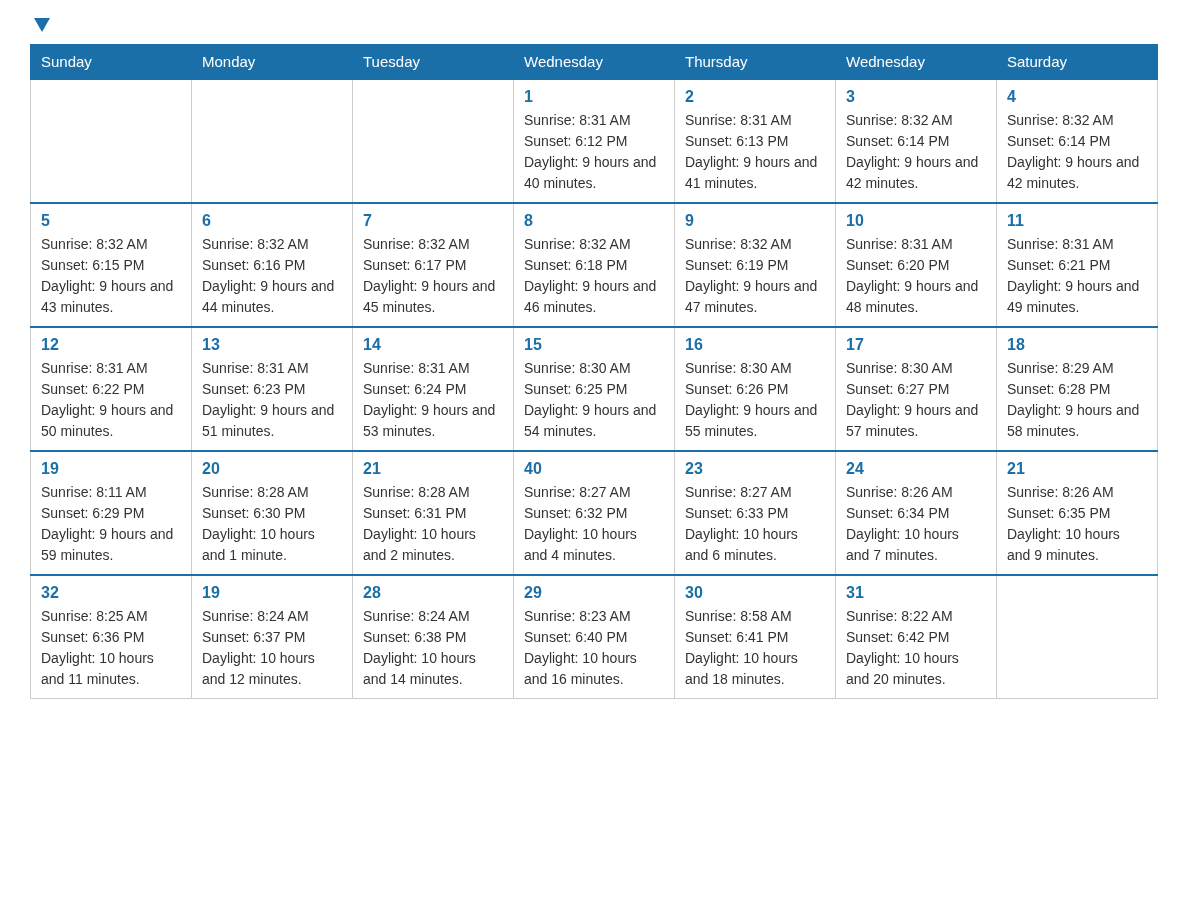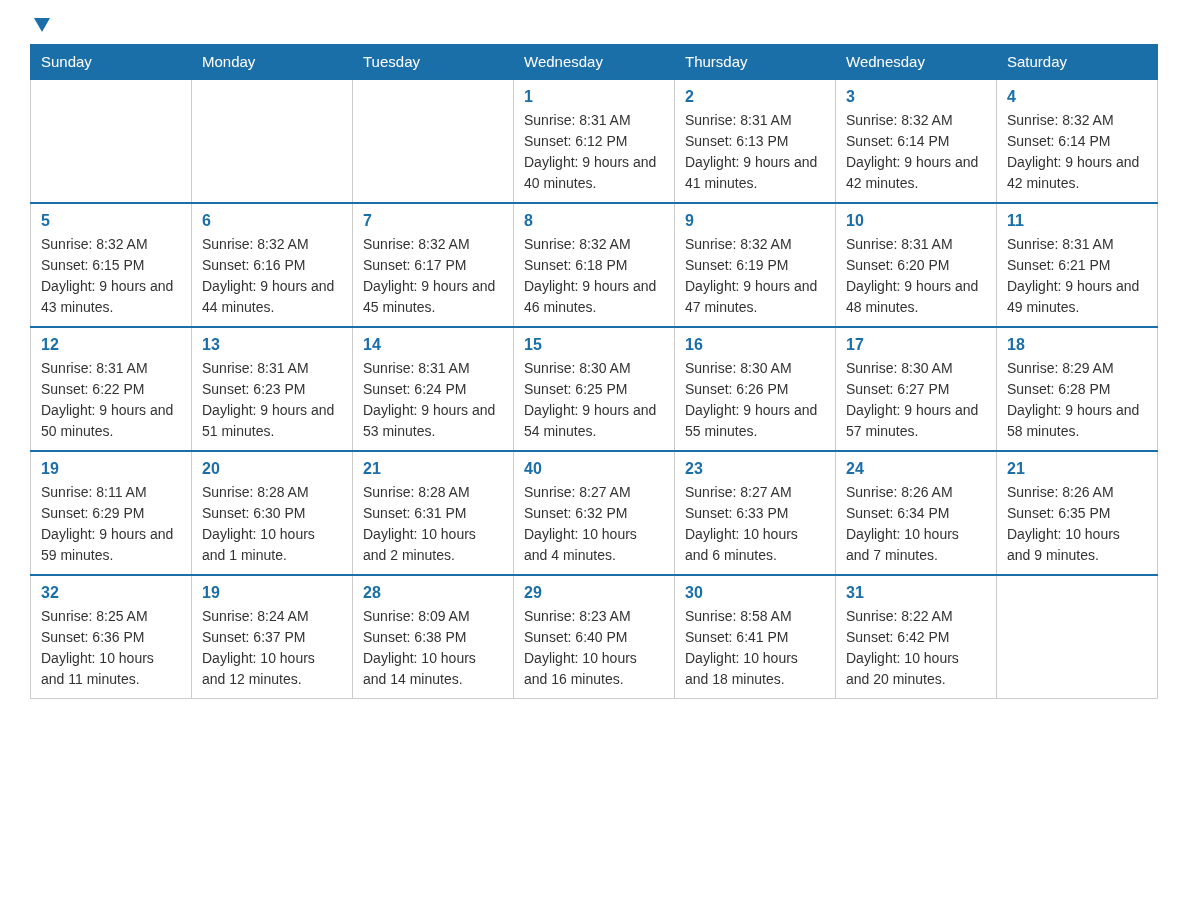--- a/index.html
+++ b/index.html
@@ -311,21 +311,21 @@
 Daylight: 10 hours and 11 minutes.</div>
         </td>
         <td>
           <div class="day-number">19</div>
           <div class="day-info">Sunrise: 8:24 AM
 Sunset: 6:37 PM
 Daylight: 10 hours and 12 minutes.</div>
         </td>
         <td>
           <div class="day-number">28</div>
-          <div class="day-info">Sunrise: 8:09 AM
+          <div class="day-info">Sunrise: 8:24 AM
 Sunset: 6:38 PM
 Daylight: 10 hours and 14 minutes.</div>
         </td>
         <td>
           <div class="day-number">29</div>
           <div class="day-info">Sunrise: 8:23 AM
 Sunset: 6:40 PM
 Daylight: 10 hours and 16 minutes.</div>
         </td>
         <td>

